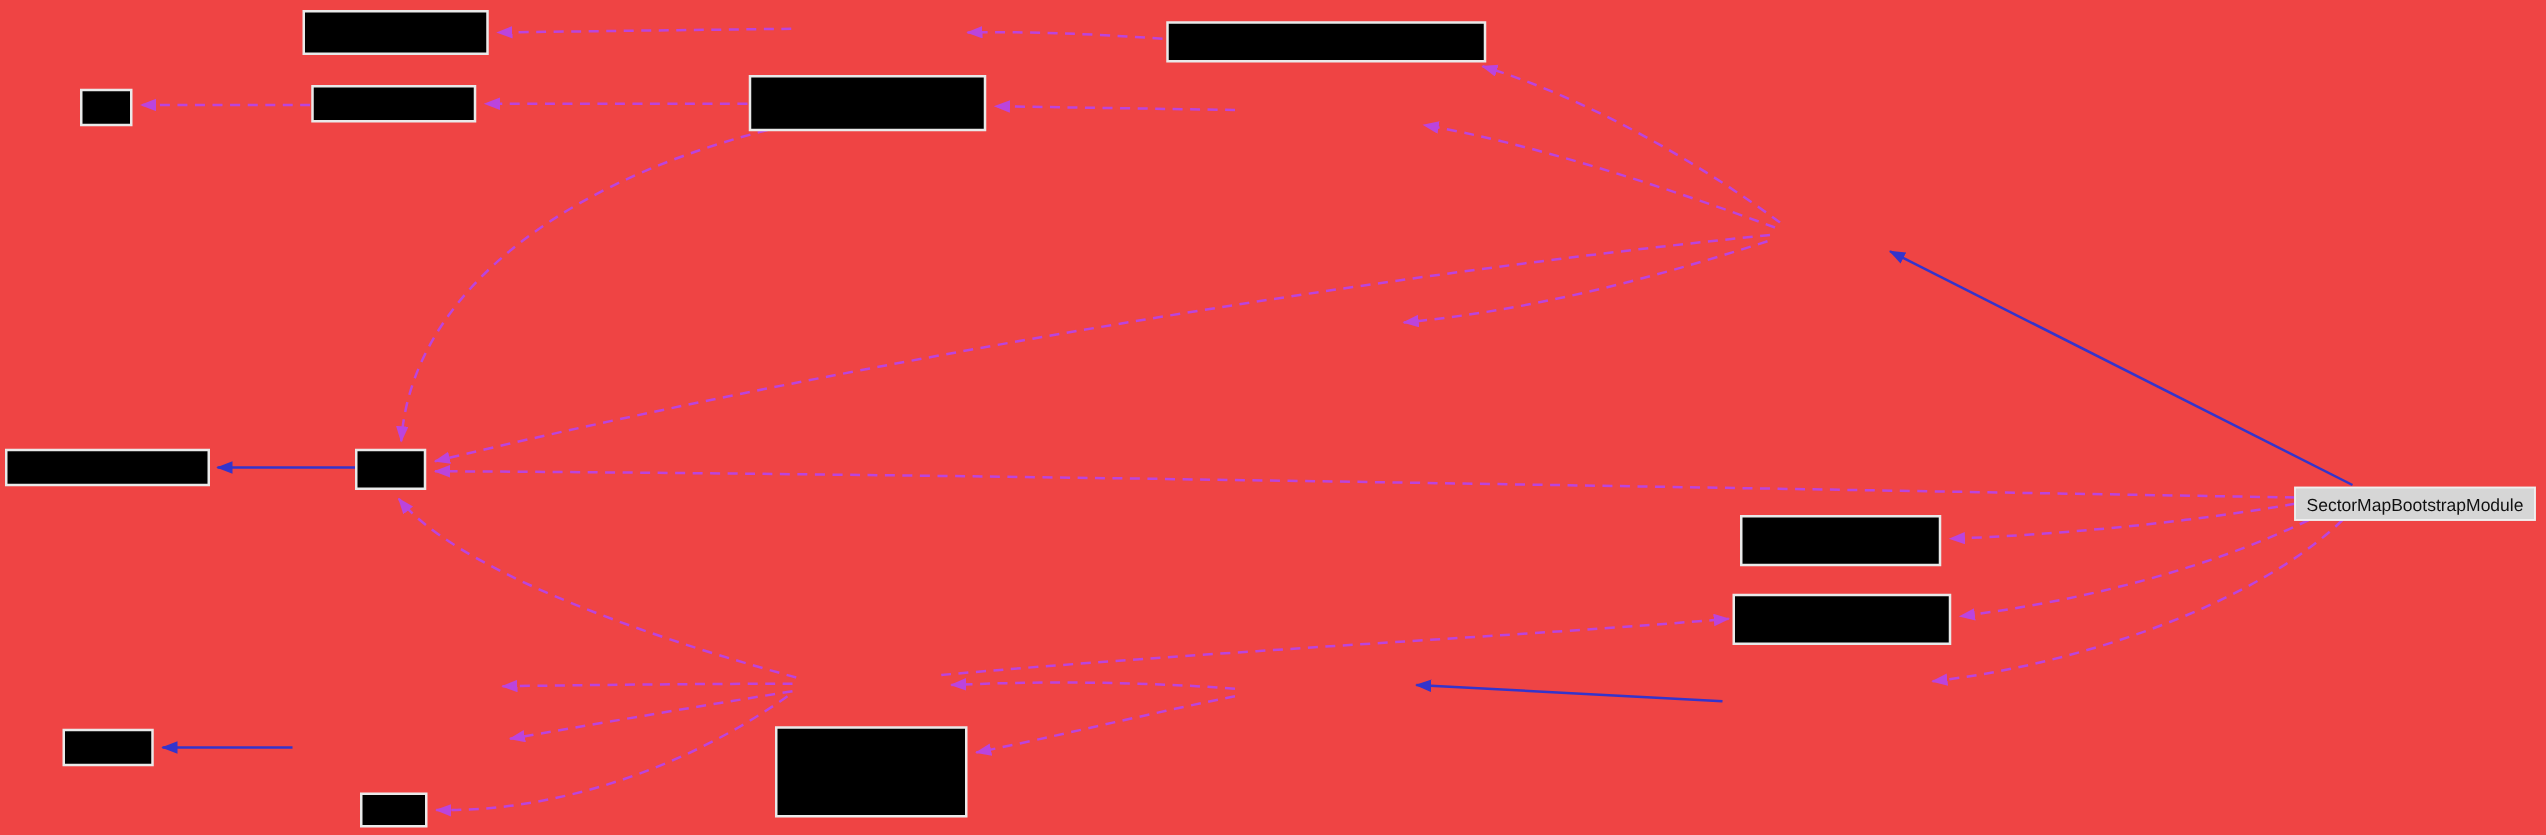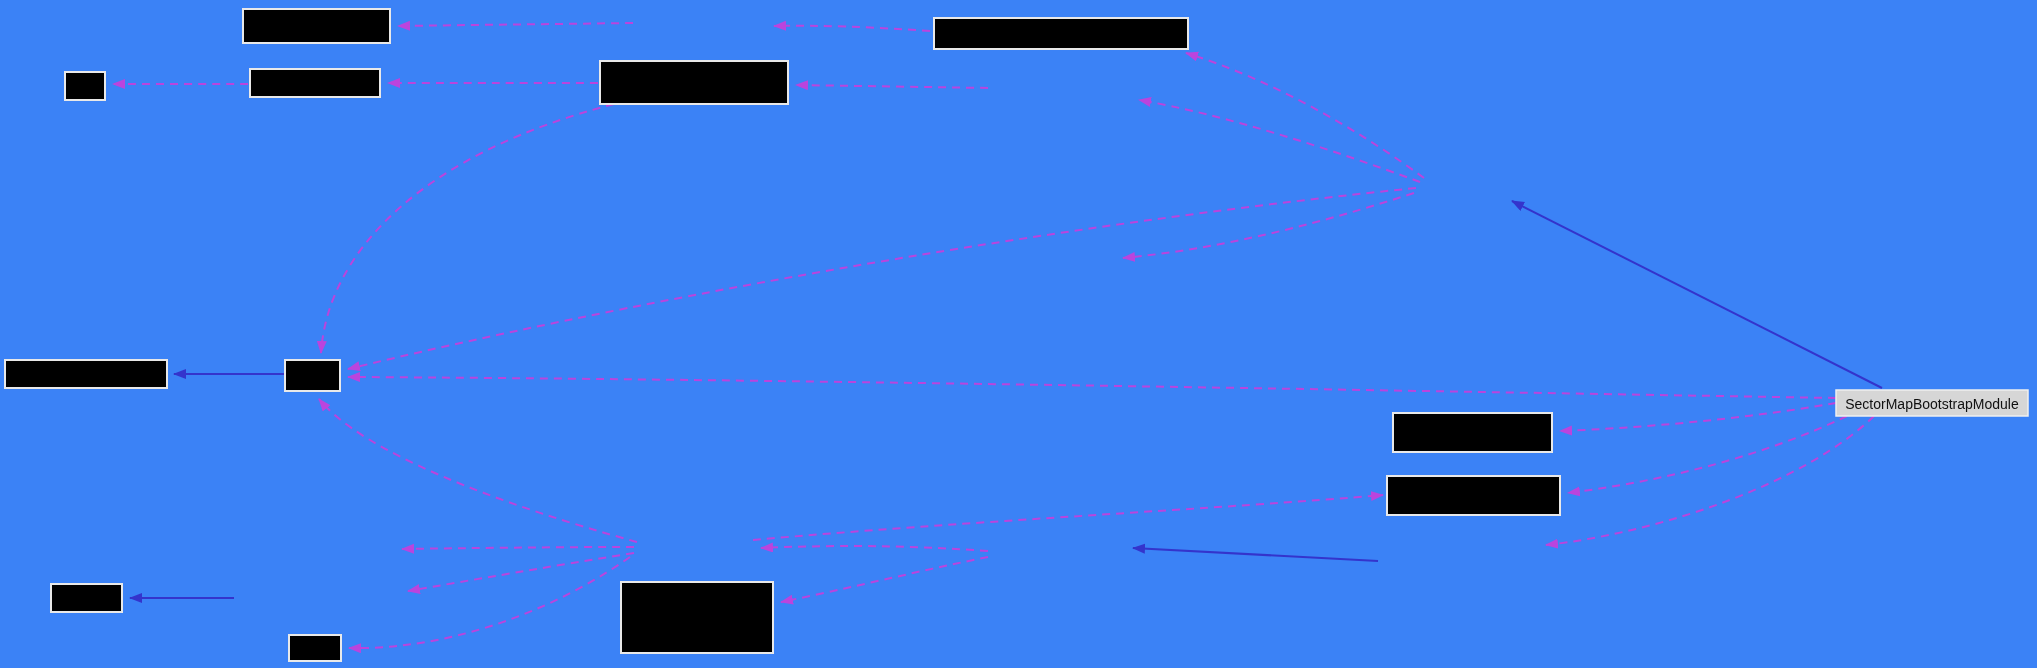--- a/index.html
+++ b/index.html
@@ -1,16 +1,16 @@
 <!DOCTYPE html>
 <html><head>
 <meta charset="utf-8">
 <style>
   html,body{margin:0;padding:0;background:#000;}
-  .stage{position:relative;width:2037px;height:668px;background:#3b82f6;overflow:hidden;}
+  .stage{position:relative;width:2037px;height:668px;background:#ef4444;overflow:hidden;}
   svg{display:block;width:2037px;height:668px;}
   svg text{font-family:"Liberation Sans","DejaVu Sans",sans-serif;}
 </style>
 </head>
 <body>
 
 <div class="stage">
   <svg id="graph" viewBox="0 0 2037 668">
       <defs>
         <marker id="arrow-dep" markerUnits="userSpaceOnUse" markerWidth="15" markerHeight="12" refX="12" refY="5" orient="auto">

